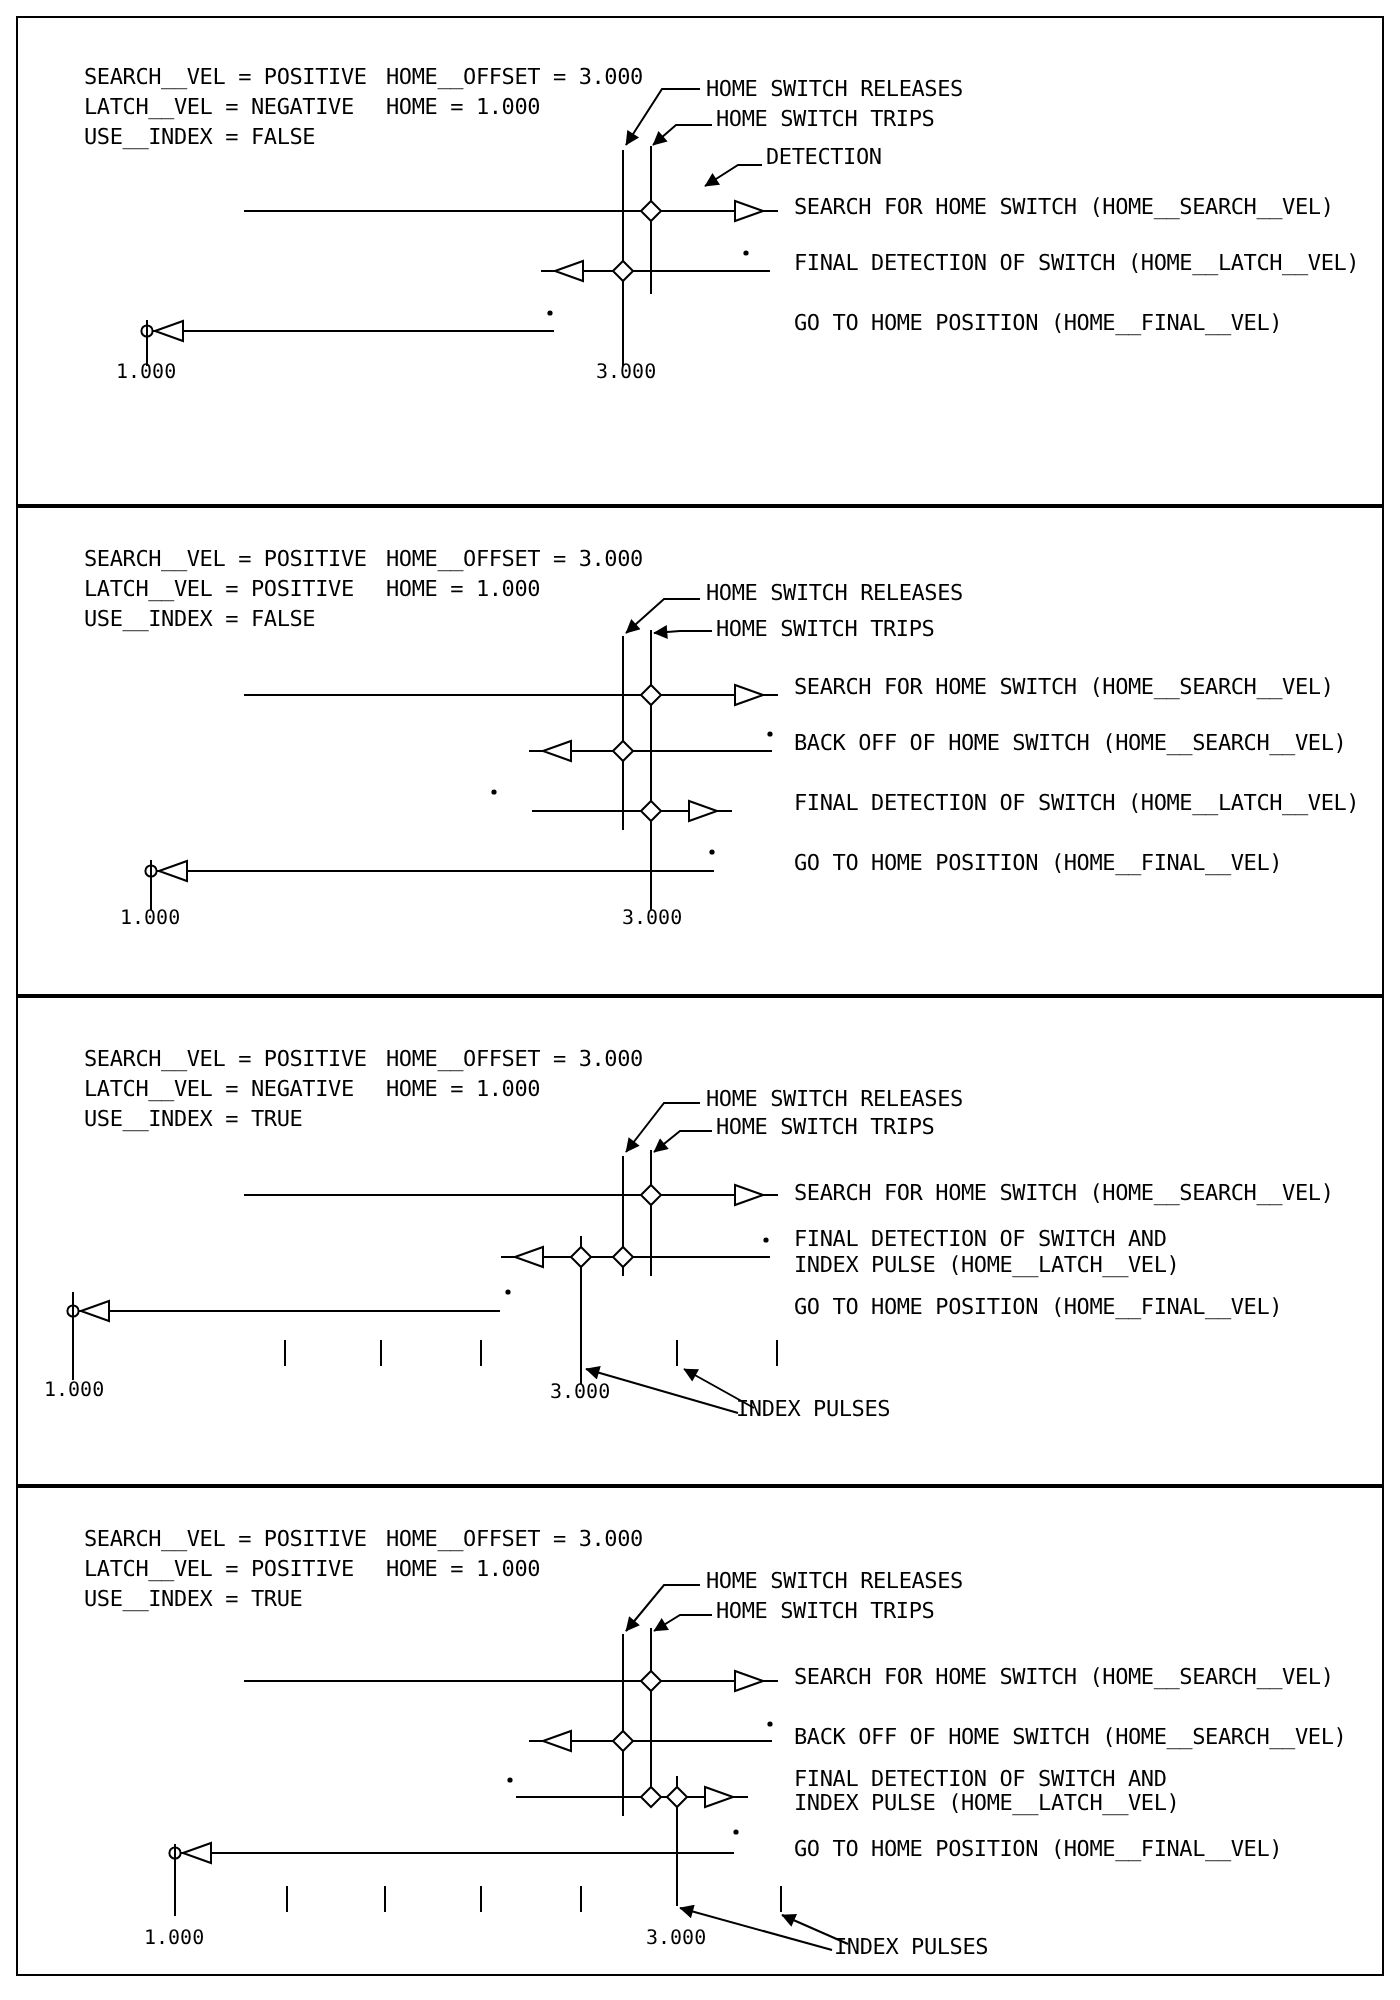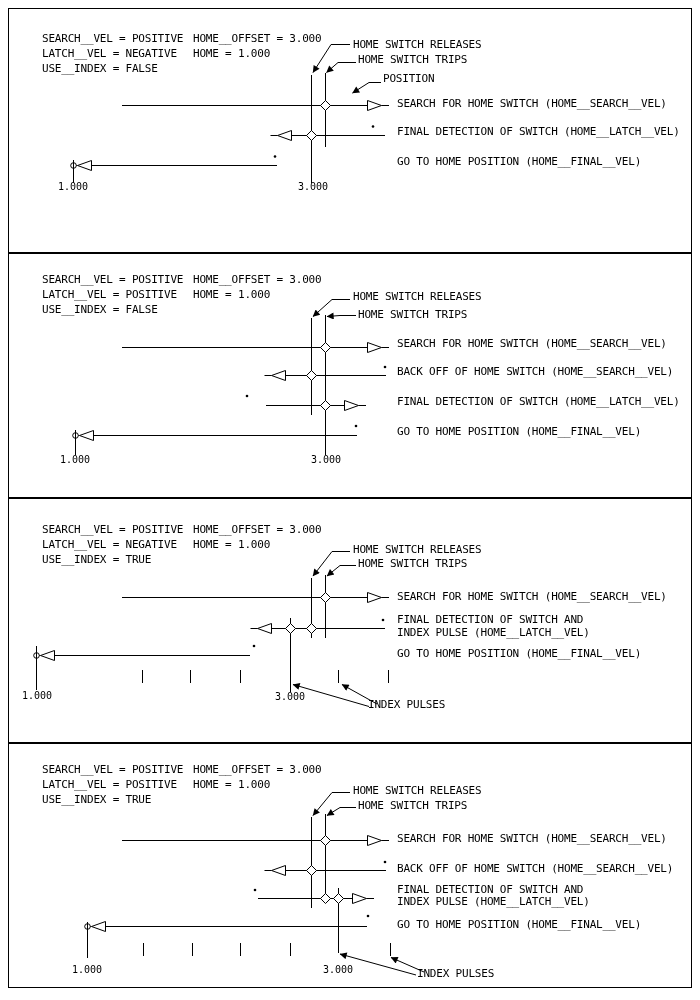--- a/index.html
+++ b/index.html
@@ -194,21 +194,21 @@
     </g>
   </svg>
 
   <div class="t" style="left:42px;top:33px">SEARCH__VEL = POSITIVE</div>
   <div class="t" style="left:42px;top:48px">LATCH__VEL = NEGATIVE</div>
   <div class="t" style="left:42px;top:63px">USE__INDEX = FALSE</div>
   <div class="t" style="left:193px;top:33px">HOME__OFFSET = 3.000</div>
   <div class="t" style="left:193px;top:48px">HOME = 1.000</div>
   <div class="t" style="left:353px;top:39px">HOME SWITCH RELEASES</div>
   <div class="t" style="left:358px;top:54px">HOME SWITCH TRIPS</div>
-  <div class="t" style="left:383px;top:73px">POSITION</div>
+  <div class="t" style="left:383px;top:73px">DETECTION</div>
   <div class="t" style="left:397px;top:98px">SEARCH FOR HOME SWITCH (HOME__SEARCH__VEL)</div>
   <div class="t" style="left:397px;top:126px">FINAL DETECTION OF SWITCH (HOME__LATCH__VEL)</div>
   <div class="t" style="left:397px;top:156px">GO TO HOME POSITION (HOME__FINAL__VEL)</div>
   <div class="num" style="left:58px;top:182px">1.000</div>
   <div class="num" style="left:298px;top:182px">3.000</div>
 
   <div class="t" style="left:42px;top:274px">SEARCH__VEL = POSITIVE</div>
   <div class="t" style="left:42px;top:289px">LATCH__VEL = POSITIVE</div>
   <div class="t" style="left:42px;top:304px">USE__INDEX = FALSE</div>
   <div class="t" style="left:193px;top:274px">HOME__OFFSET = 3.000</div>

